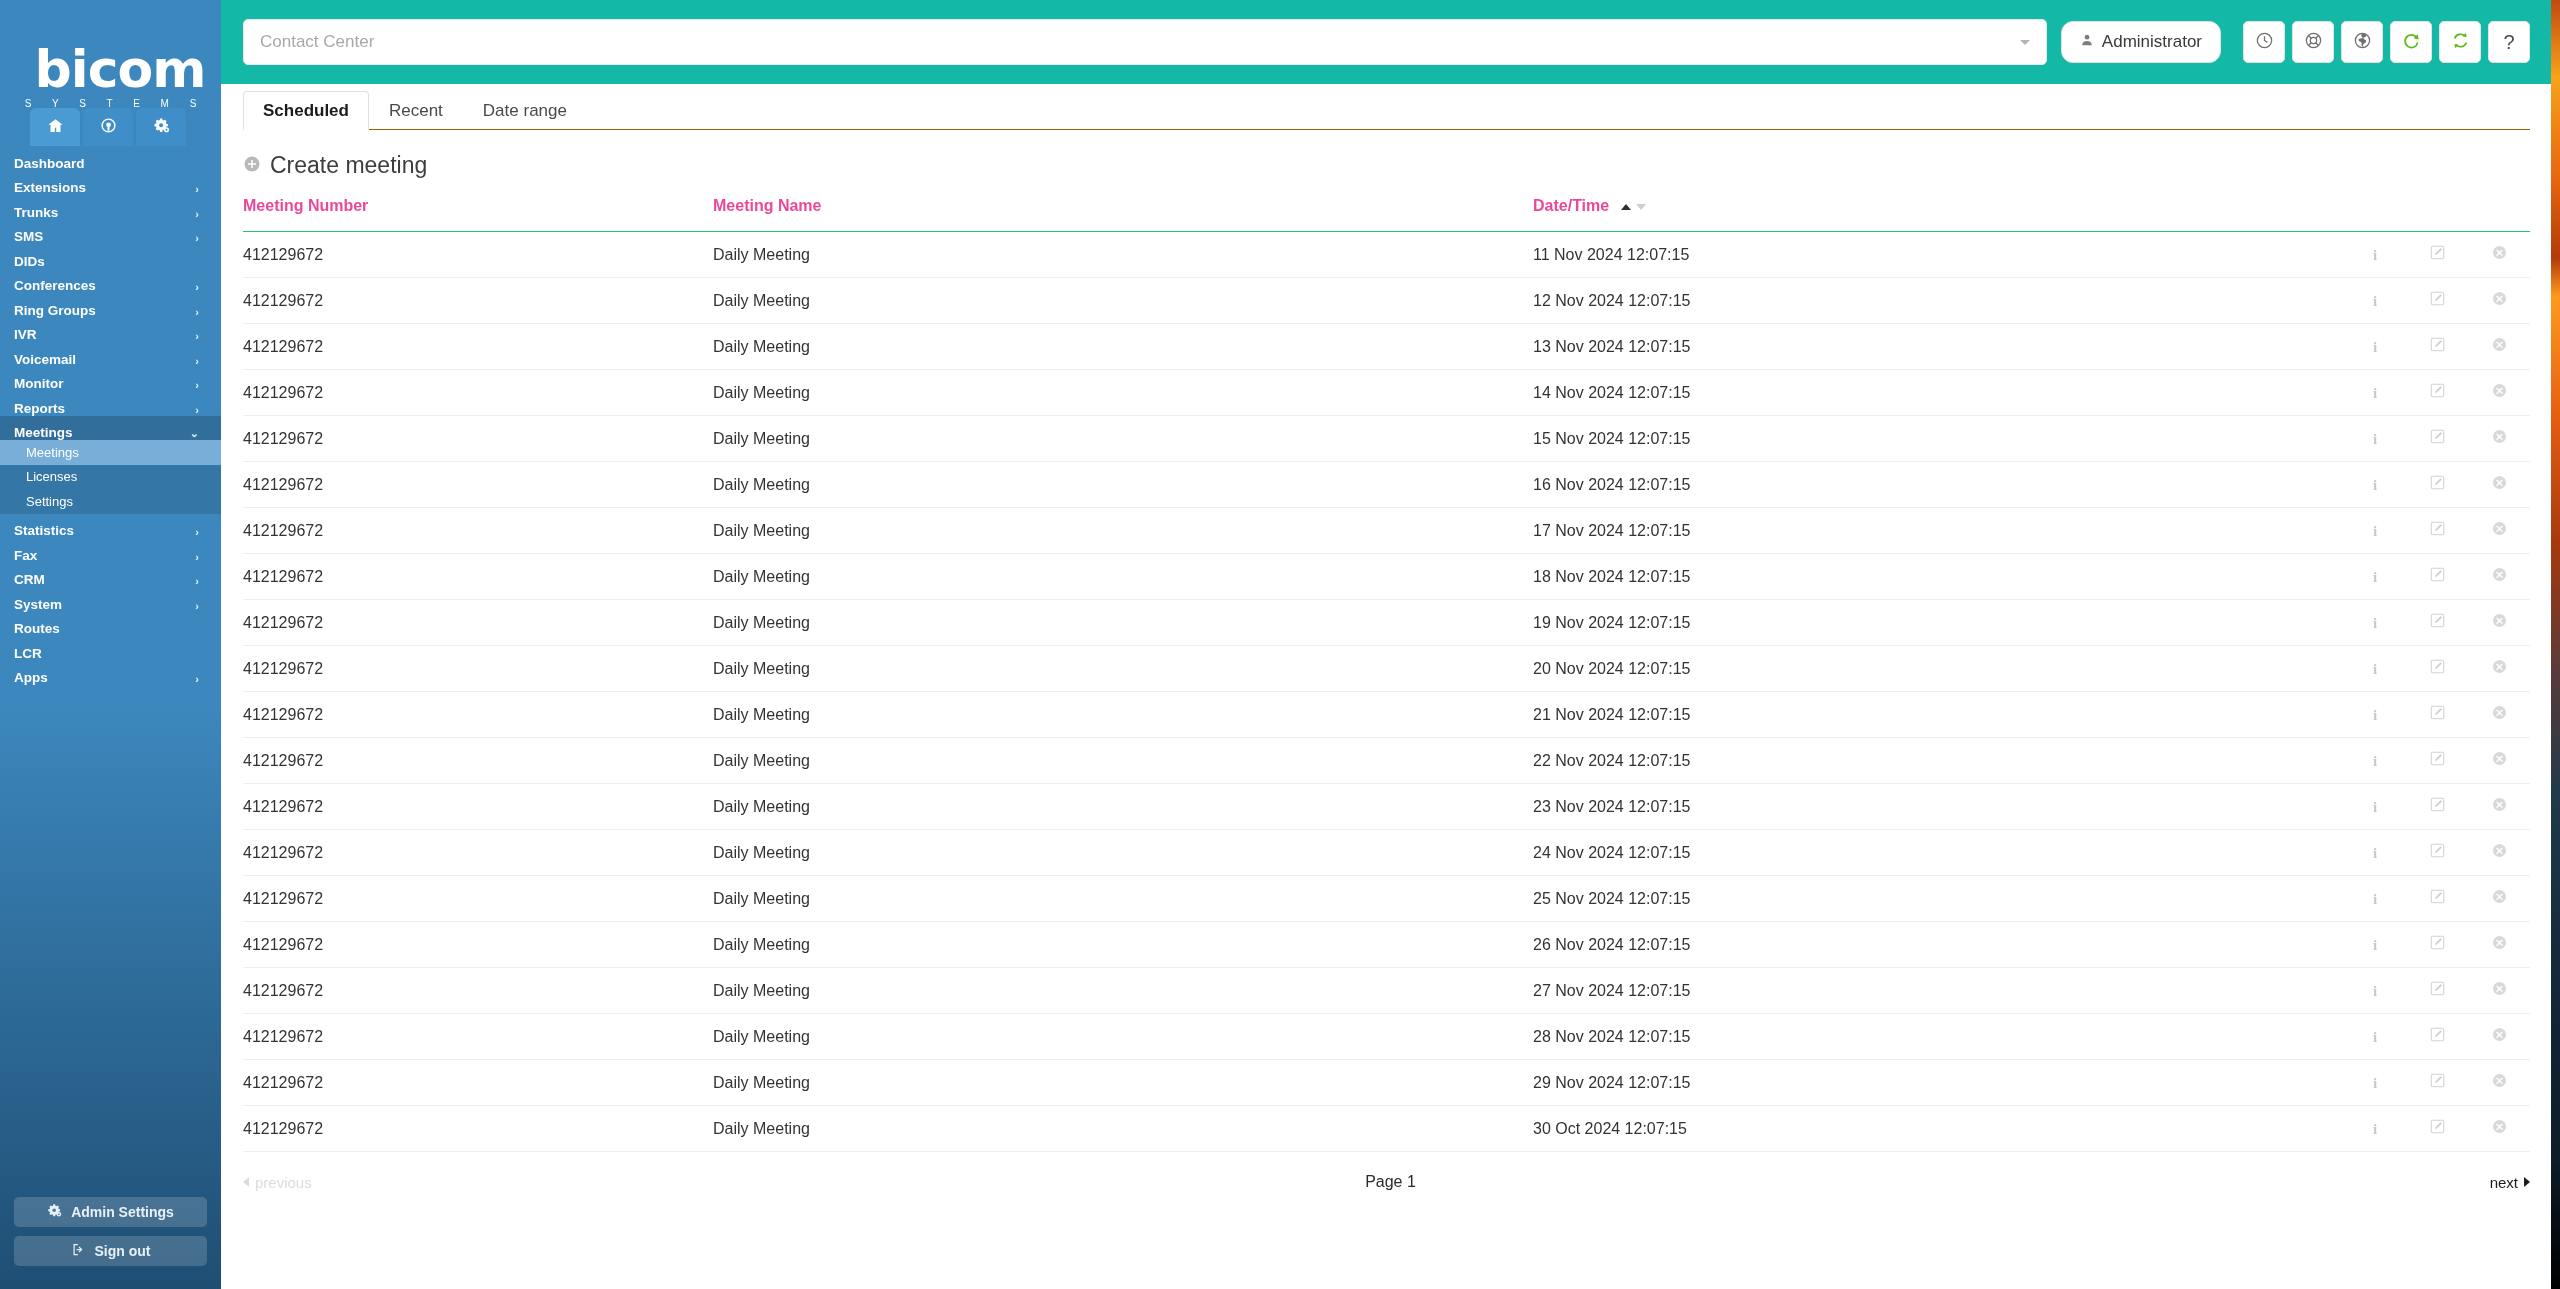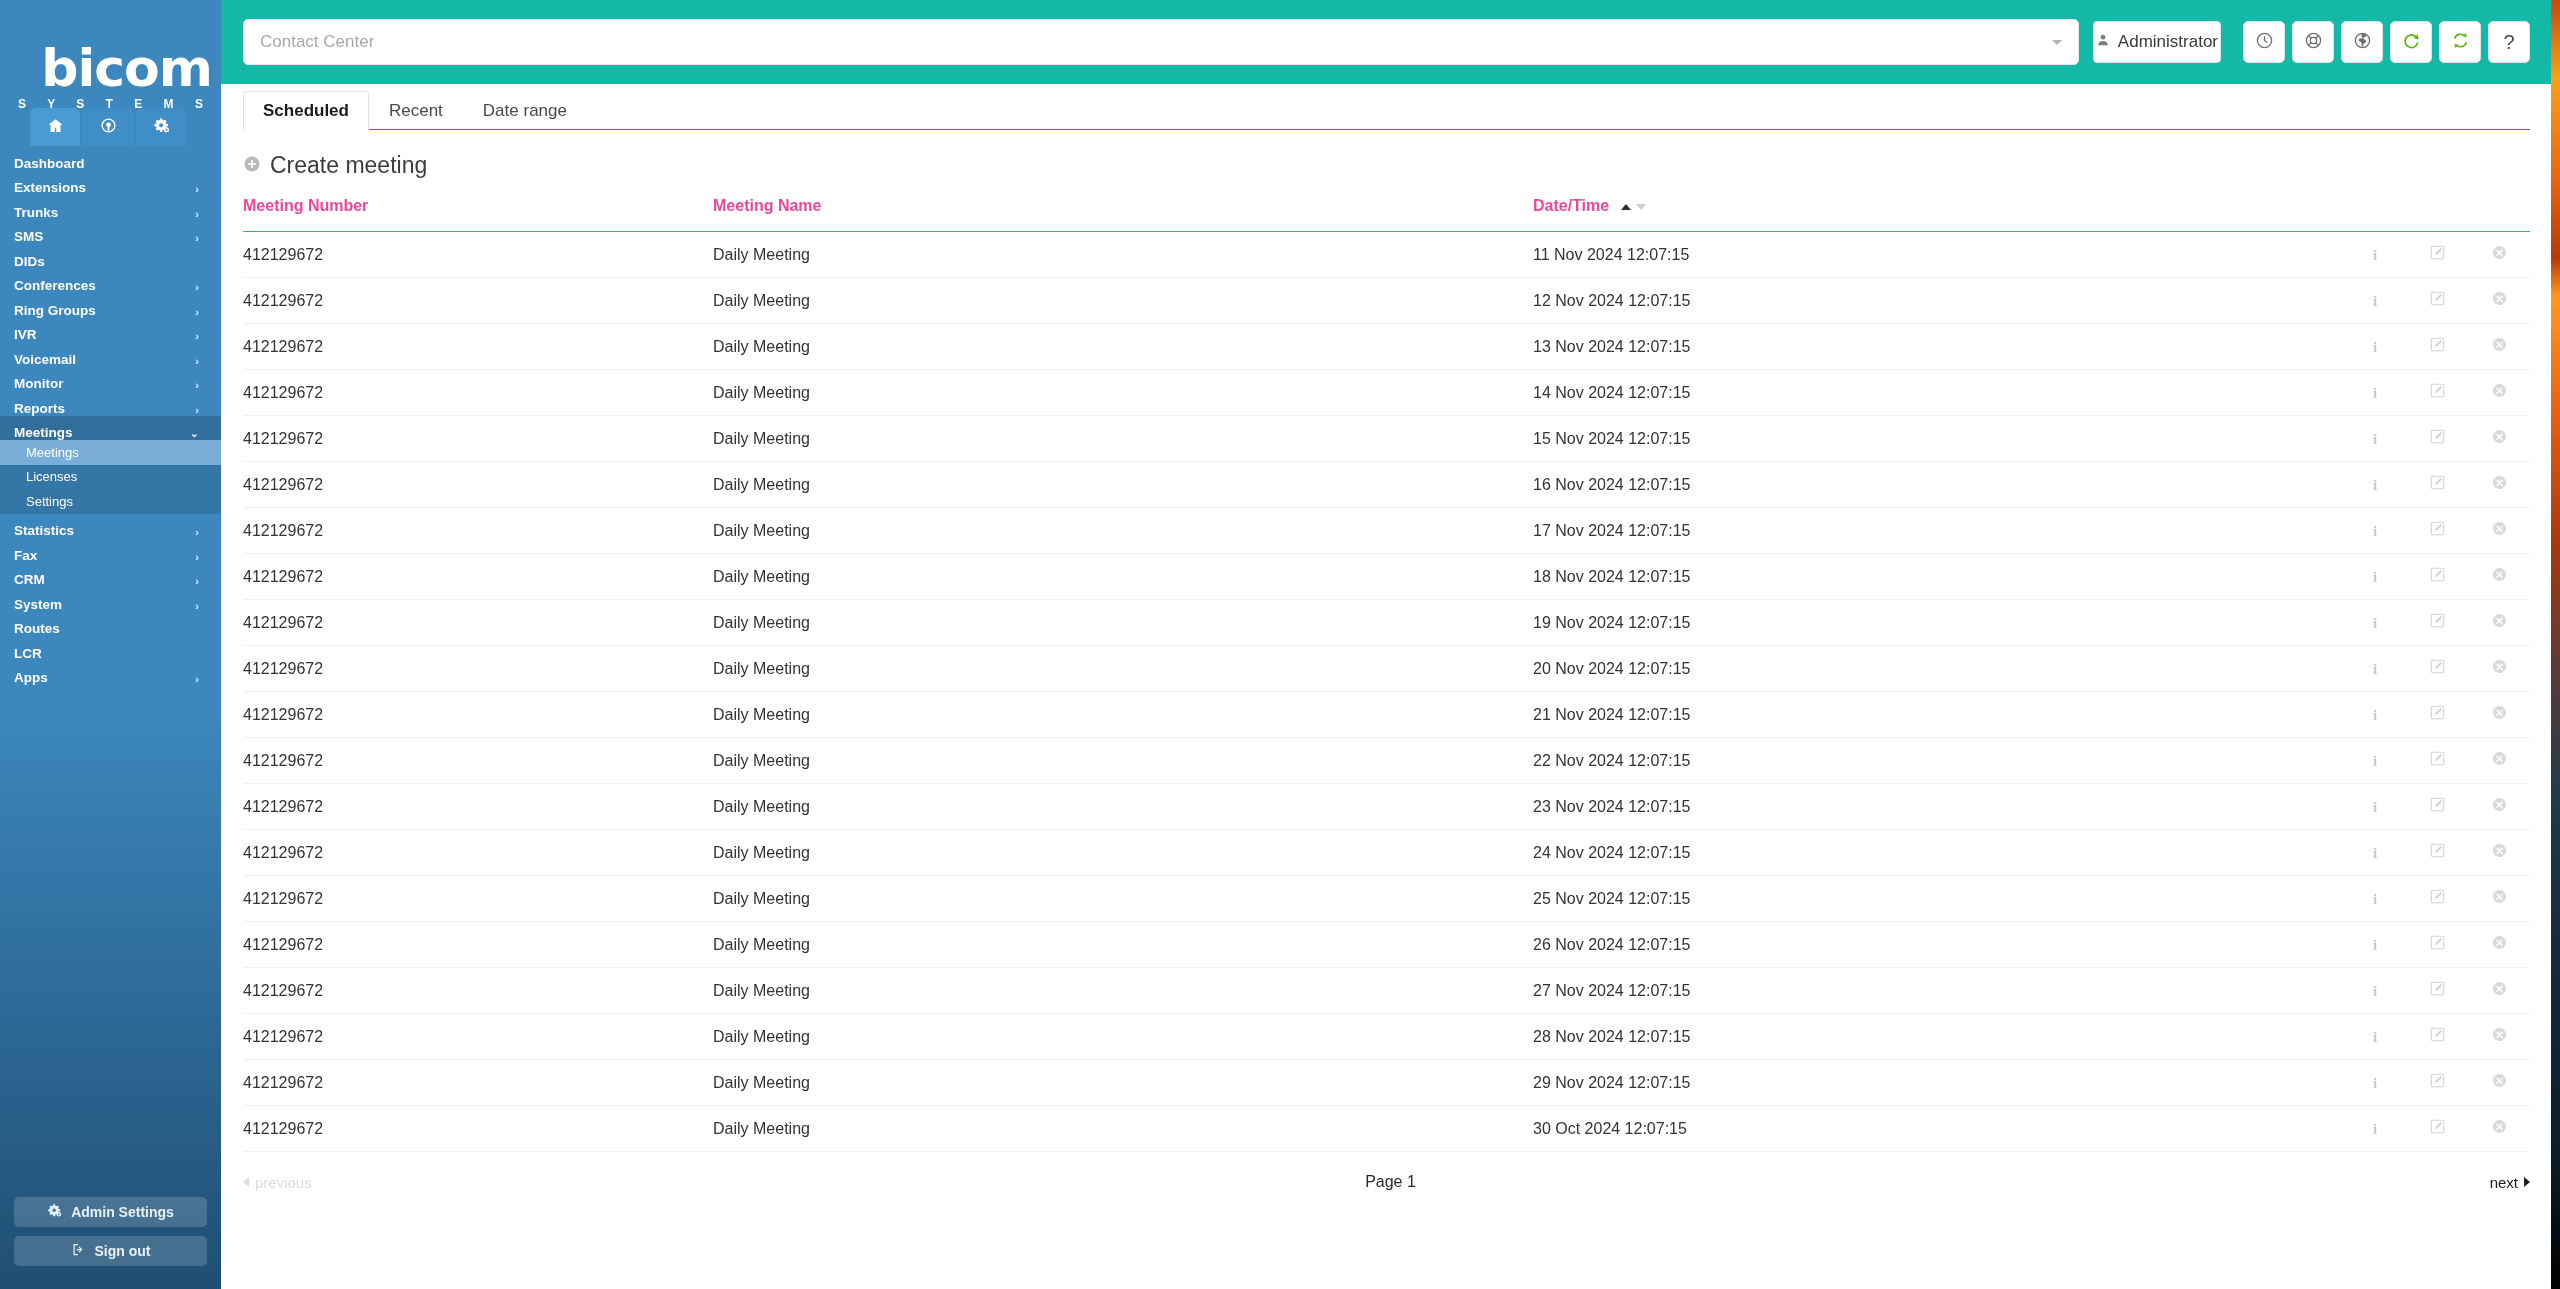--- a/index.html
+++ b/index.html
@@ -42,26 +42,26 @@
     margin-top: 37px;
   }
   .brand-word {
     font-size: 52px;
     font-weight: 700;
     color: #ffffff;
     letter-spacing: -1px;
     font-family: "DejaVu Sans", sans-serif;
   }
   .brand-sub {
-    font-size: 12px;
+    font-size: 10px;
     color: #ffffff;
     letter-spacing: 9px;
     margin-top: 4px;
     margin-left: 9px;
-    font-weight: 700;
+    font-weight: 400;
   }
 
   .mode-tabs {
     display: flex;
     padding: 0 30px;
     gap: 3px;
     height: 46px;
     align-items: flex-end;
   }
   .mode-tab {
@@ -175,25 +175,25 @@
   .search-select .caret {
     margin-left: auto;
     width: 0; height: 0;
     border-left: 5px solid transparent;
     border-right: 5px solid transparent;
     border-top: 5px solid #b4b4b4;
   }
   .user-btn {
     height: 42px;
     border: 1px solid #e3e3e3;
-    border-radius: 4px;
+    border-radius: 12px;
     display: flex;
     align-items: center;
     gap: 8px;
-    padding: 0 2px;
+    padding: 0 18px;
     font-size: 17px;
     color: #3a3a3a;
     cursor: pointer;
     background: #fff;
     white-space: nowrap;
   }
   .user-btn svg { width: 14px; height: 14px; fill: #7d7d7d; }
 
   .icon-group { display: flex; gap: 7px; margin-left: 8px; }
   .icon-btn {

